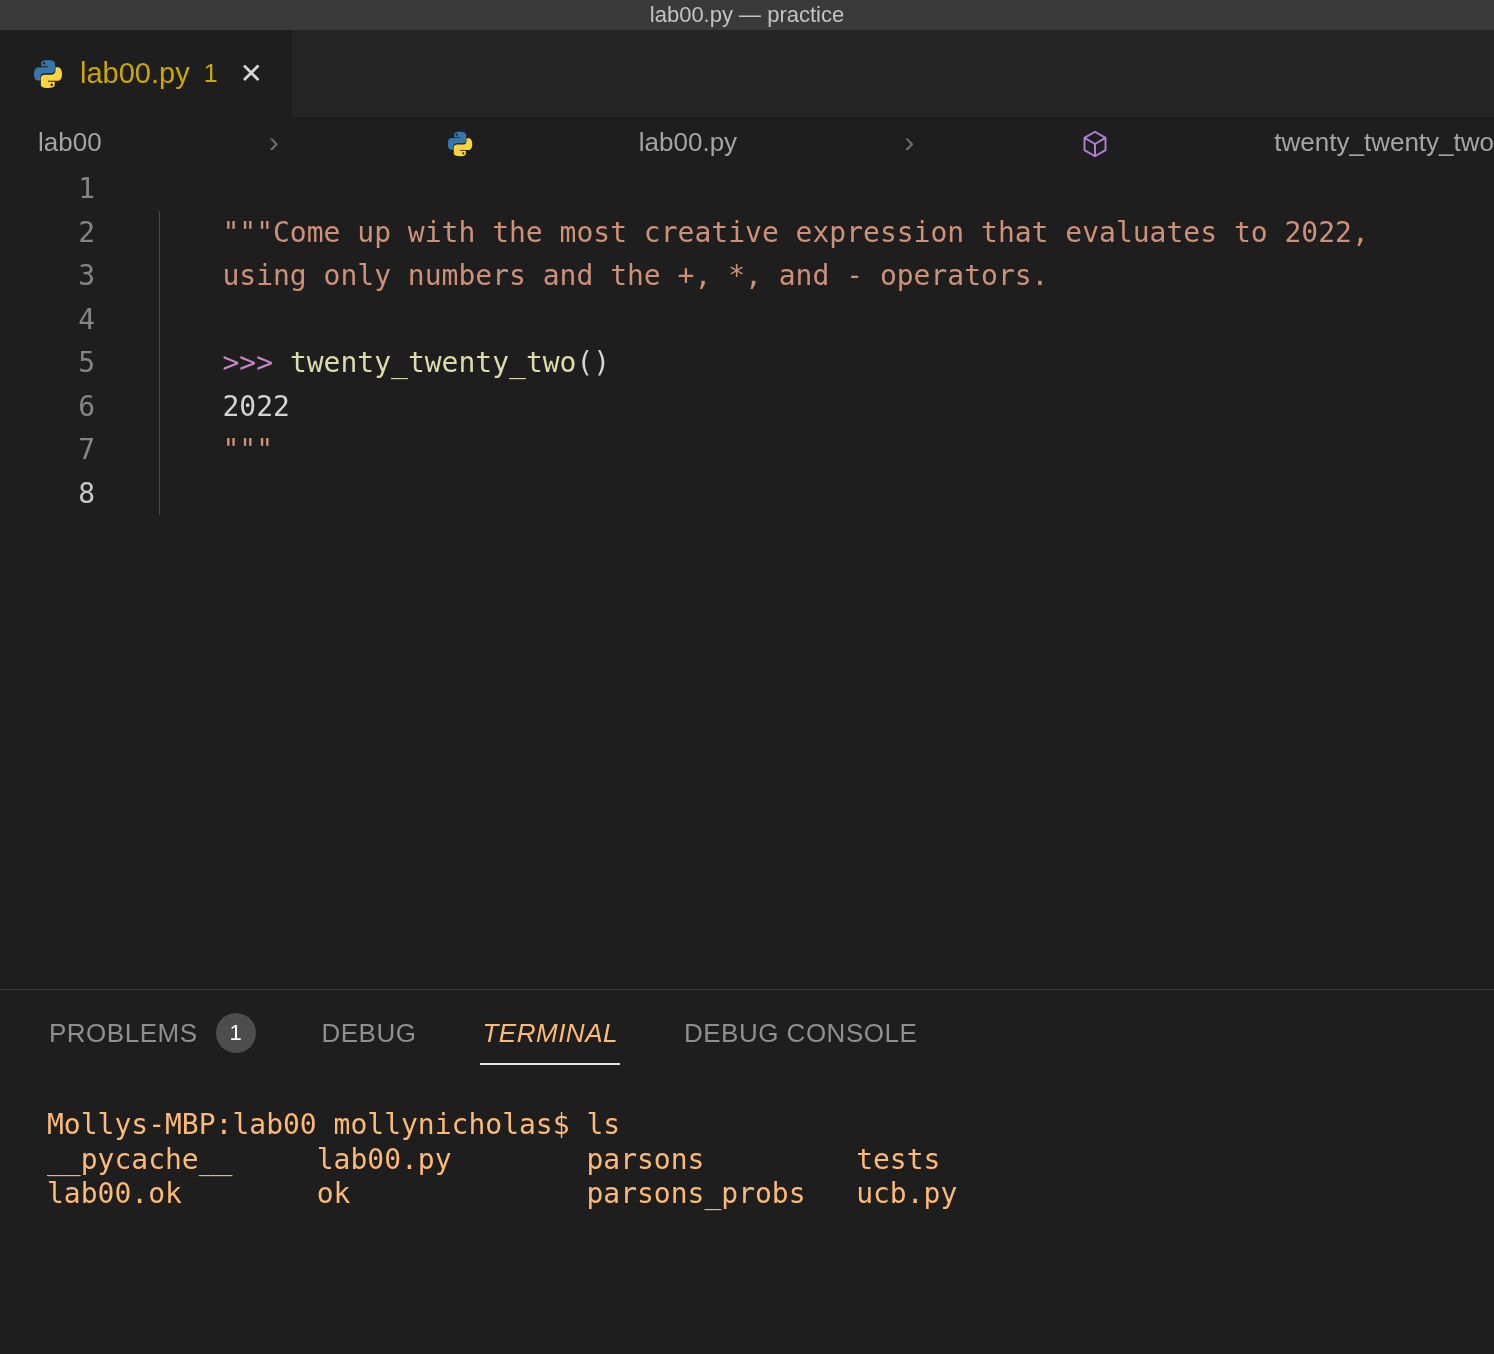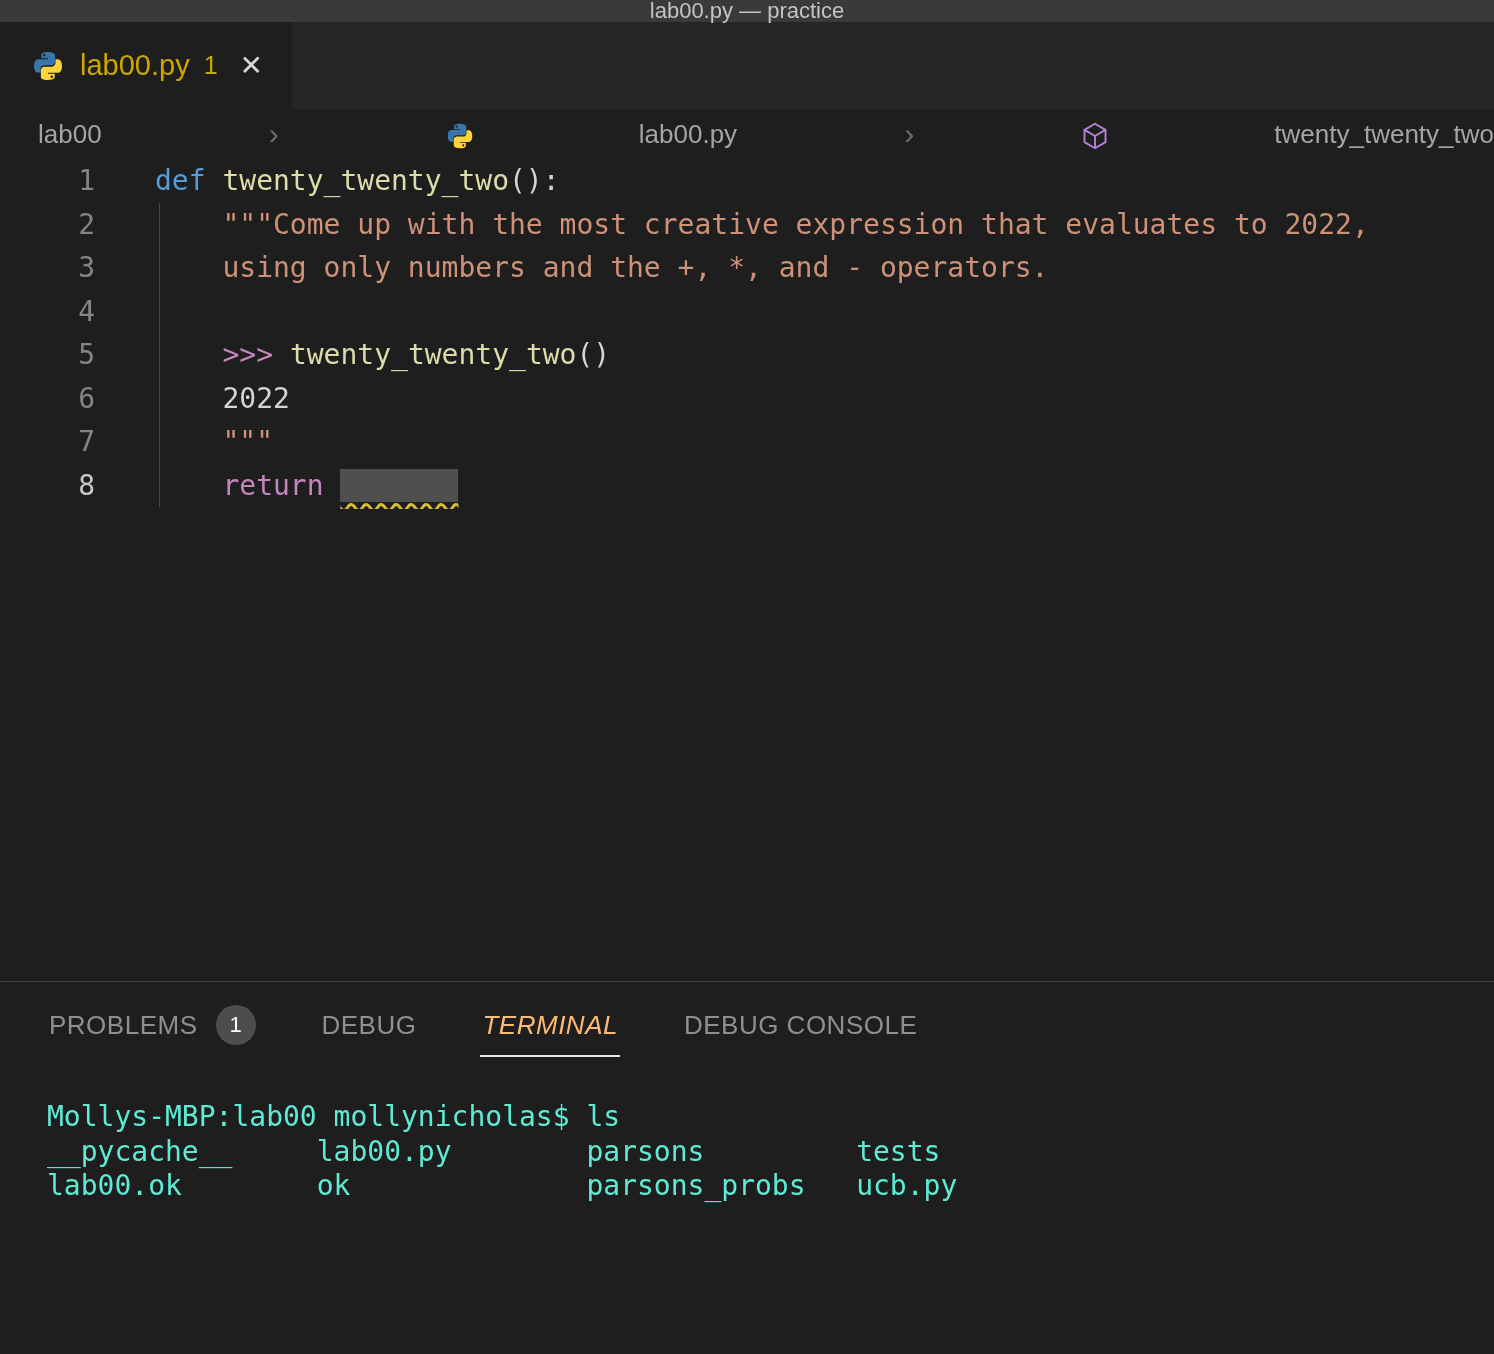--- a/index.html
+++ b/index.html
@@ -4,21 +4,21 @@
 <style>
   * { margin:0; padding:0; box-sizing:border-box; }
   html,body { background:#1e1e1e; }
   .window {
     position:relative; width:1494px; height:1354px;
     background:#1e1e1e; overflow:hidden;
     font-family:"Liberation Sans", sans-serif;
   }
   
   .titlebar {
-    height:22px; background:#3a3a3a;
+    height:30px; background:#3a3a3a;
     display:flex; align-items:center; justify-content:center;
     color:#c3c3c3; font-size:22px; font-weight:500;
   }
   
   .tabbar { height:87px; background:#252526; display:flex; }
   .tab {
     width:292px; background:#1e1e1e; cursor:pointer;
     display:flex; align-items:center; padding:0 18px 0 32px;
   }
   .tab .py-icon { width:32px; height:32px; flex:none; }
@@ -75,21 +75,21 @@
   .panel-badge {
     width:40px; height:40px; border-radius:50%;
     background:#4d4d4d; color:#ffffff; font-size:22px; letter-spacing:0;
     display:flex; align-items:center; justify-content:center;
     margin-left:18px;
   }
   
   .terminal {
     padding:30px 0 0 47px;
     font-family:"DejaVu Sans Mono", monospace;
-    font-size:28px; line-height:34.5px; color:#5eead4;
+    font-size:28px; line-height:34.5px; color:#fdba74;
   }
   .term-line span { white-space:pre; }
   .term-cursor {
     display:inline-block; width:19px; height:32px;
     background:#cdcdcd; vertical-align:-5px; margin-left:2px;
   }
 </style>
 </head>
 <body>
 
@@ -123,21 +123,20 @@
     <svg class="bc-icon" viewBox="0 0 16 16">
       <path fill="none" stroke="#b180d7" stroke-width="1.1" d="M8 1 L14 4.5 V11.5 L8 15 L2 11.5 V4.5 Z M2 4.5 L8 8 L14 4.5 M8 8 V15"></path>
     </svg>
     <span class="bc-item">twenty_twenty_two</span>
   </div>
 
   <div class="editor">
     <div id="code-lines">
         <div class="code-row">
           <span class="ln">1</span>
-          <span class="code-content"><span class="tok-kw">def </span><span class="tok-fn">twenty_twenty_two</span><span class="tok-pn">():</span></span>
         </div>
         <div class="code-row">
           <span class="ln">2</span>
           <span class="code-content"><span class="tok-pn">    </span><span class="tok-str">"""Come up with the most creative expression that evaluates to 2022,</span></span>
         </div>
         <div class="code-row">
           <span class="ln">3</span>
           <span class="code-content"><span class="tok-pn">    </span><span class="tok-str">using only numbers and the +, *, and - operators.</span></span>
         </div>
         <div class="code-row">
@@ -151,21 +150,20 @@
         <div class="code-row">
           <span class="ln">6</span>
           <span class="code-content"><span class="tok-pn">    </span><span class="tok-pn">2022</span></span>
         </div>
         <div class="code-row">
           <span class="ln">7</span>
           <span class="code-content"><span class="tok-pn">    </span><span class="tok-str">"""</span></span>
         </div>
         <div class="code-row">
           <span class="ln ln-active">8</span>
-          <span class="code-content"><span class="tok-pn">    </span><span class="tok-kw2">return </span><span class="tok-selbox">&nbsp;&nbsp;&nbsp;&nbsp;&nbsp;&nbsp;&nbsp;</span></span>
         </div>
       </div>
     <div class="indent-guide"></div>
   </div>
 
   <div class="panel">
     <div class="panel-tabs" id="panel-tabs">
         <div class="panel-tab">
           <span>PROBLEMS</span>
           <span class="panel-badge">1</span>

